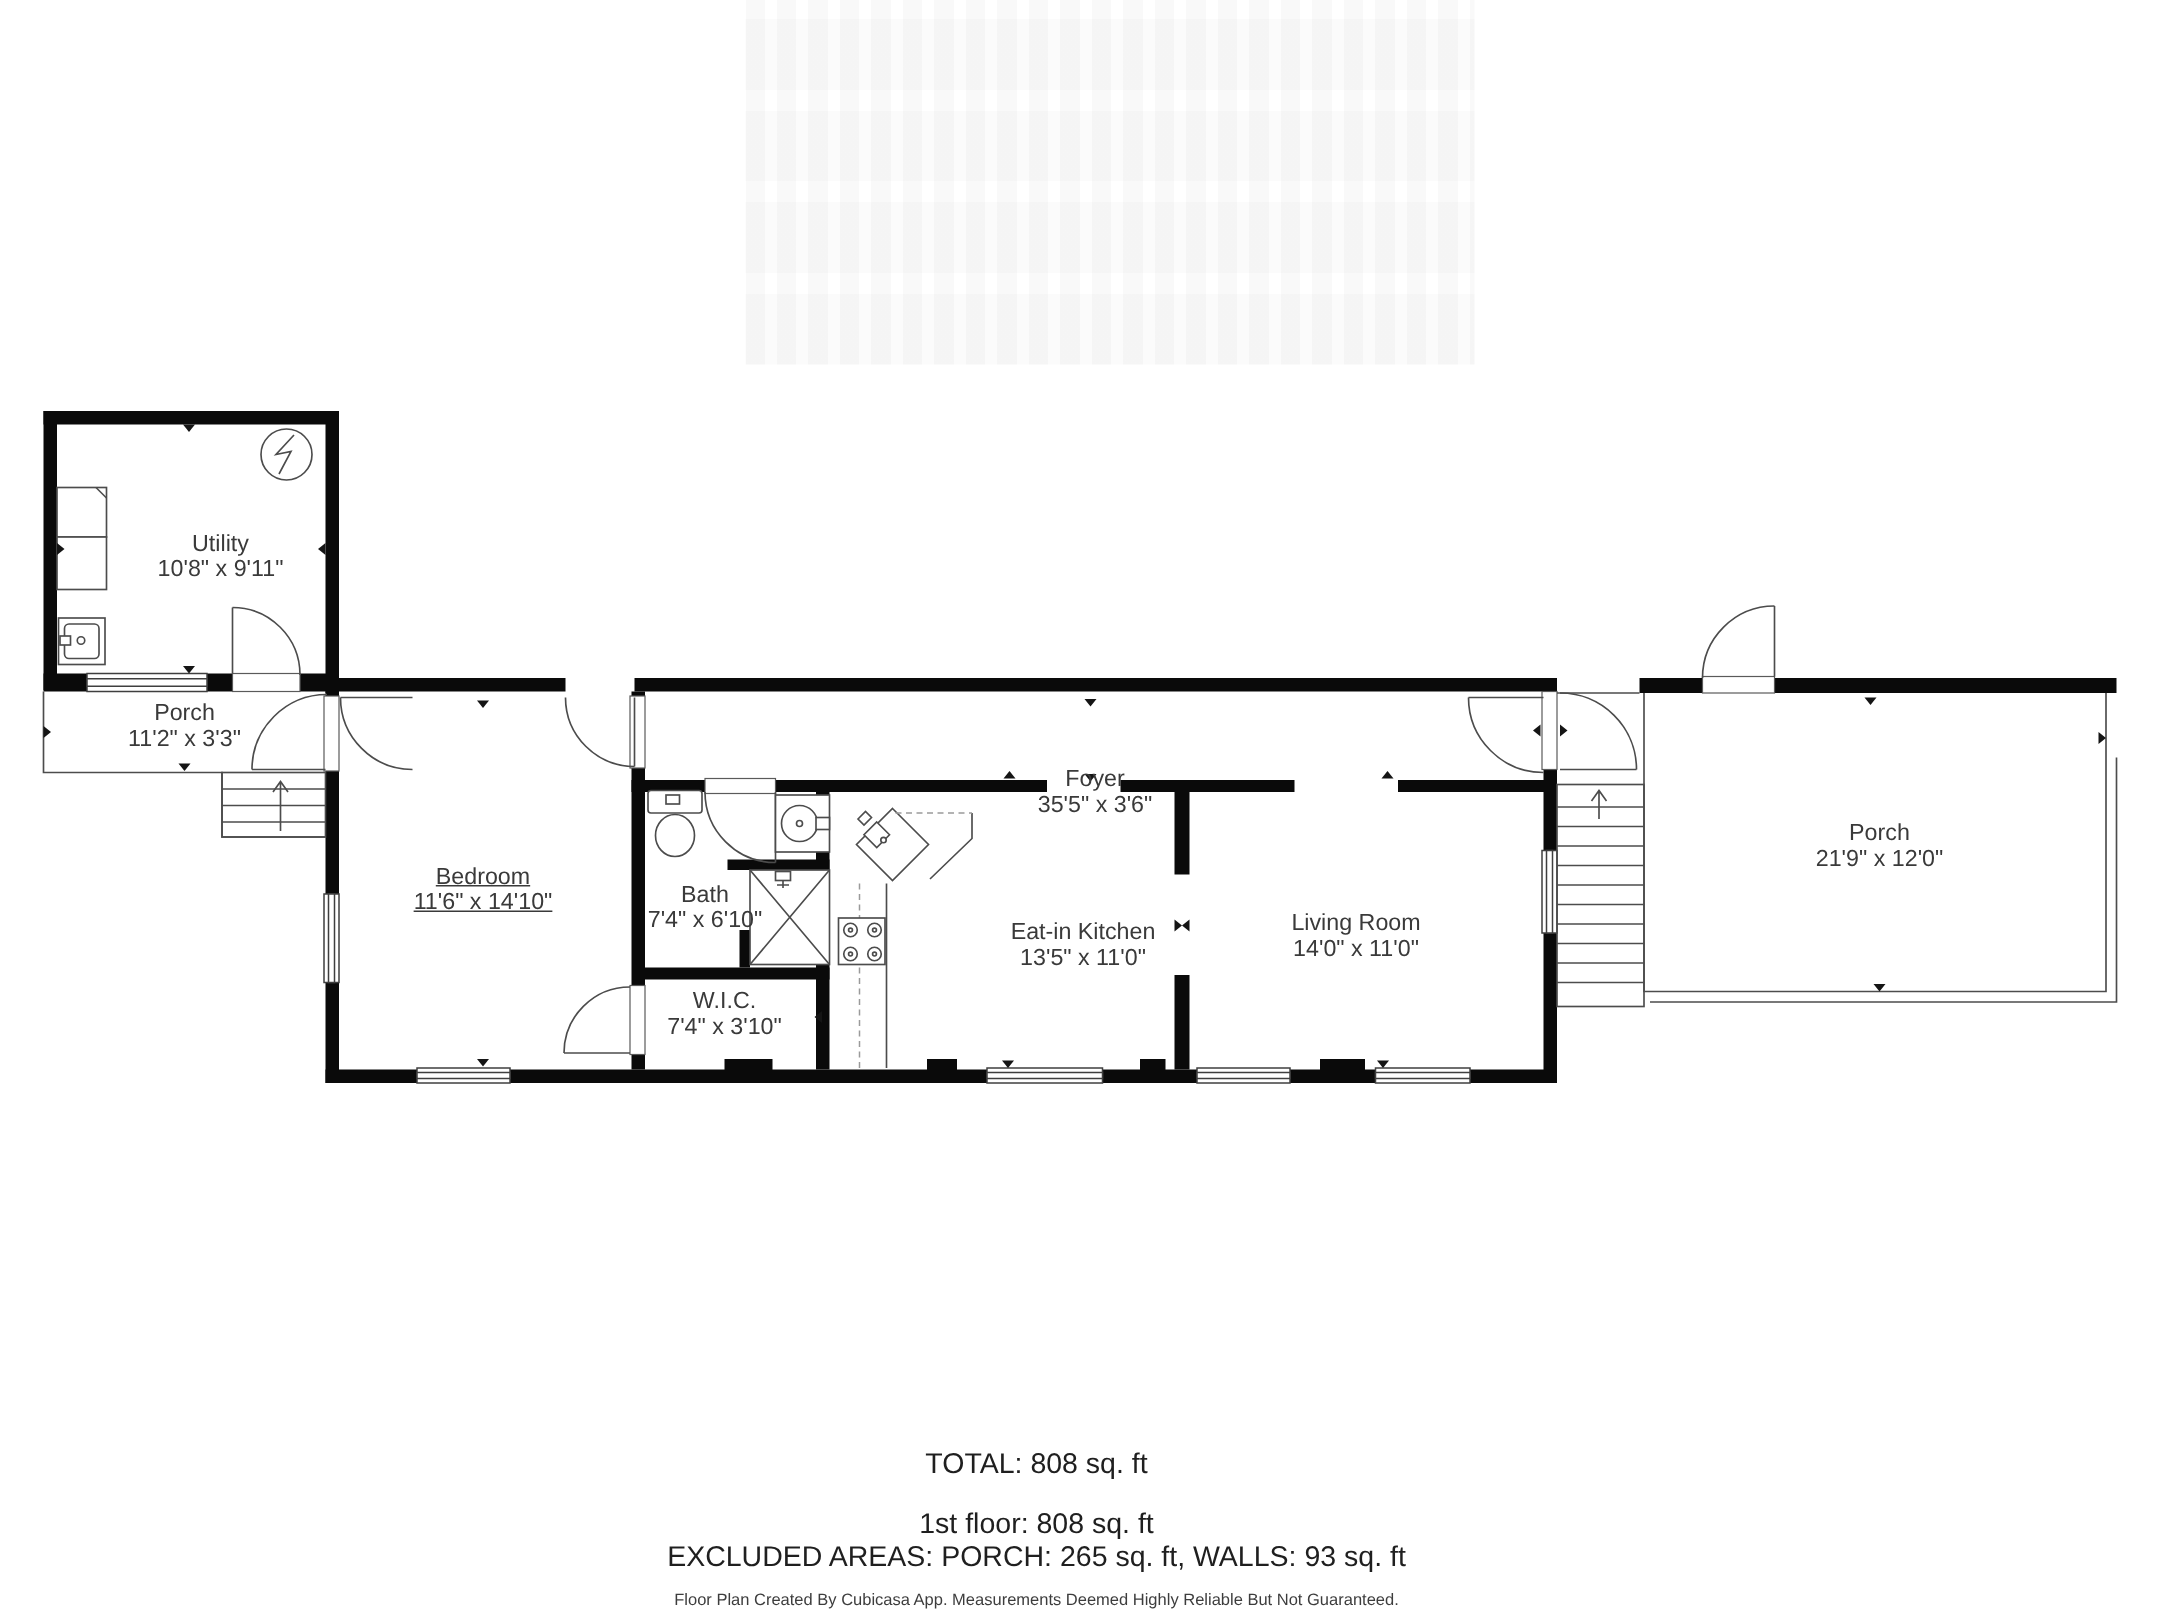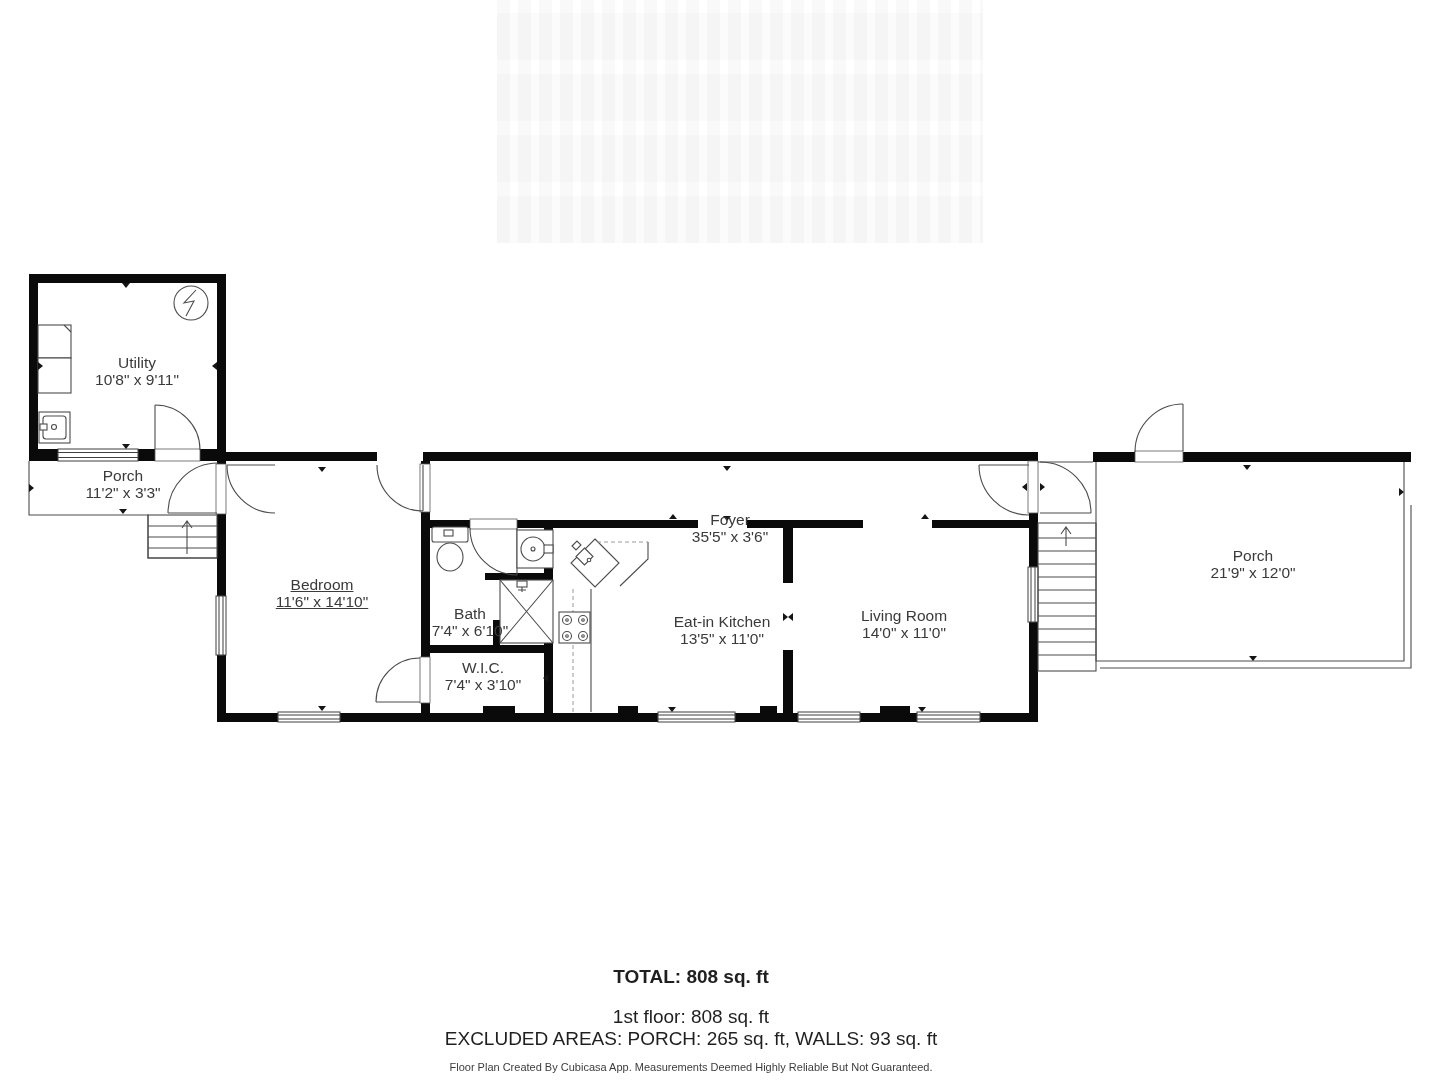--- a/index.html
+++ b/index.html
@@ -6,21 +6,21 @@
   #canvas{position:relative;width:1440px;height:1080px;background:#fff;overflow:hidden;
           font-family:"Liberation Sans","DejaVu Sans",sans-serif;}
   #watermark{position:absolute;left:497px;top:0;width:486px;height:243px;pointer-events:none;
     background:
       repeating-linear-gradient(90deg, rgba(0,0,0,0.022) 0 13px, rgba(0,0,0,0) 13px 21px),
       repeating-linear-gradient(0deg, rgba(0,0,0,0.015) 0 47px, rgba(0,0,0,0) 47px 61px);}
   svg{position:absolute;left:0;top:0;}
   .room-label{position:absolute;transform:translate(-50%,-50%);text-align:center;
     color:#3a3a3a;font-size:15.5px;line-height:17px;white-space:nowrap;}
   .footer{position:absolute;top:966px;left:0;width:1382px;text-align:center;color:#1f1f1f;}
-  .ft-total{font-size:19px;font-weight:700;line-height:22px;}
+  .ft-total{font-size:19px;font-weight:400;line-height:22px;}
   .ft-floor{font-size:19px;line-height:22px;margin-top:18px;}
   .ft-excluded{font-size:19px;line-height:22px;}
   .ft-disclaimer{font-size:11px;line-height:13px;margin-top:11px;color:#3d3d3d;}
   .win{fill:#fff;stroke:#3f3f3f;stroke-width:1;}
   .gap{fill:#fff;stroke:#5a5a5a;stroke-width:0.8;}
   .thin{fill:none;stroke:#4c4c4c;stroke-width:1.1;}
   .fix{fill:#fff;stroke:#4c4c4c;stroke-width:1.1;}
   .dash{fill:none;stroke:#9a9a9a;stroke-width:1;stroke-dasharray:4 3;}
   .door{fill:none;stroke:#4c4c4c;stroke-width:1.1;}
   .tick{fill:#151515;}
@@ -238,33 +238,33 @@
       <polygon points="1040,483 1040,491 1045,487"></polygon>
       <polygon points="783,613 783,621 788,617"></polygon>
       <polygon points="793,613 793,621 788,617"></polygon>
       <polygon points="548,674 548,682 543,678"></polygon>
       <polygon points="1243,465 1251,465 1247,470"></polygon>
       <polygon points="1399,488 1399,496 1404,492"></polygon>
       <polygon points="1249,656 1257,656 1253,661"></polygon>
     </g>
   </svg>
 
-  <div class="room-label" style="left:137px;top:371px;">
+  <div class="room-label" style="left:147px;top:371px;">
     <div>Utility</div>
     <div>10'8" x 9'11"</div>
   </div>
   <div class="room-label" style="left:123px;top:484px;">
     <div>Porch</div>
     <div>11'2" x 3'3"</div>
   </div>
   <div class="room-label" style="left:322px;top:593px;text-decoration:underline;">
     <div>Bedroom</div>
     <div>11'6" x 14'10"</div>
   </div>
-  <div class="room-label" style="left:470px;top:622px;">
+  <div class="room-label" style="left:470px;top:605px;">
     <div>Bath</div>
     <div>7'4" x 6'10"</div>
   </div>
   <div class="room-label" style="left:483px;top:676px;">
     <div>W.I.C.</div>
     <div>7'4" x 3'10"</div>
   </div>
   <div class="room-label" style="left:730px;top:485px;margin-top:43px;">
     <div>Foyer</div>
     <div>35'5" x 3'6"</div>

